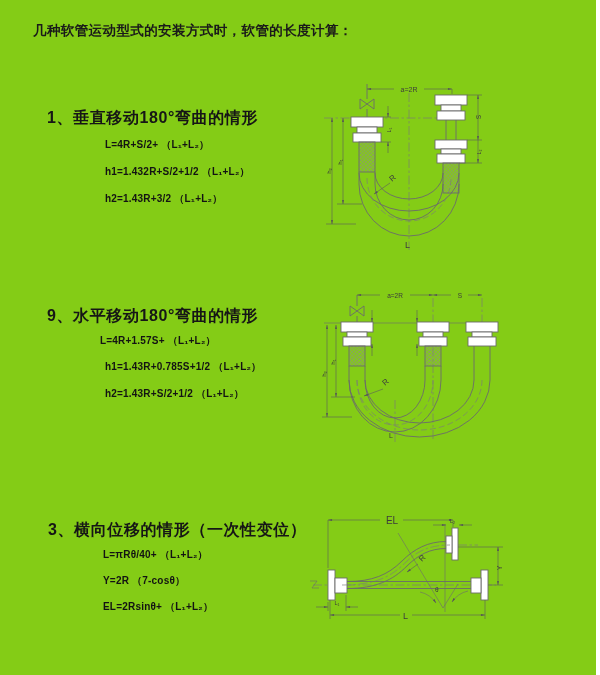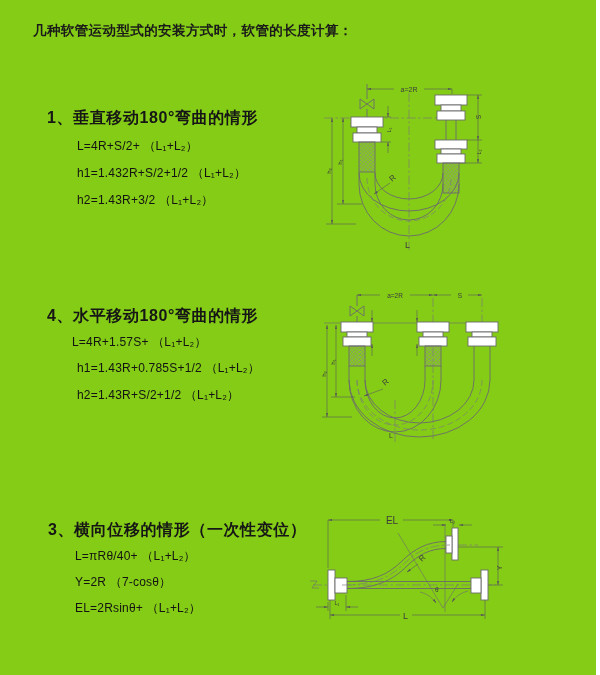--- a/index.html
+++ b/index.html
@@ -10,22 +10,22 @@
   .title {
     position:absolute; left:33px; top:22px;
     font-size:13.5px; font-weight:700; letter-spacing:0.4px; color:#1a1a1a;
     white-space:nowrap;
   }
   .heading {
     position:absolute; font-size:16px; font-weight:700;
     letter-spacing:0.6px; color:#161616; white-space:nowrap;
   }
   .formula {
-    position:absolute; font-size:12px; font-weight:400;
-    letter-spacing:0.2px; color:#131313; white-space:nowrap;
+    position:absolute; font-size:10px; font-weight:700;
+    letter-spacing:0.2px; color:#131313; white-space:nowrap;margin-left:28px;
   }
   svg.diagram { position:absolute; }
   .draw  { stroke:#6b6b6b; stroke-width:0.9; fill:none; }
   .thin  { stroke:#6b6b6b; stroke-width:0.6; fill:none; }
   .dim   { stroke:#5c5c5c; stroke-width:0.6; fill:none; }
   .cl    { stroke:#7a7a7a; stroke-width:0.65; fill:none; stroke-dasharray:9 2.5 2.5 2.5; }
   .dash  { stroke:#7a7a7a; stroke-width:0.65; fill:none; stroke-dasharray:6 3; }
   .dlabel{ font-family:"Liberation Sans", sans-serif; fill:#3c3c3c; }
 </style>
 </head>
@@ -33,21 +33,21 @@
 
 <div class="page">
 
   <div class="title">几种软管运动型式的安装方式时，软管的长度计算：</div>
 
   <div class="heading" style="left:47px;top:108px">1、垂直移动180°弯曲的情形</div>
   <div class="formula" style="left:77px;top:138px">L=4R+S/2+ （L₁+L₂）</div>
   <div class="formula" style="left:77px;top:165px">h1=1.432R+S/2+1/2 （L₁+L₂）</div>
   <div class="formula" style="left:77px;top:192px">h2=1.43R+3/2 （L₁+L₂）</div>
 
-  <div class="heading" style="left:47px;top:306px">4、水平移动180°弯曲的情形</div>
+  <div class="heading" style="left:47px;top:306px">9、水平移动180°弯曲的情形</div>
   <div class="formula" style="left:72px;top:334px">L=4R+1.57S+ （L₁+L₂）</div>
   <div class="formula" style="left:77px;top:360px">h1=1.43R+0.785S+1/2 （L₁+L₂）</div>
   <div class="formula" style="left:77px;top:387px">h2=1.43R+S/2+1/2 （L₁+L₂）</div>
 
   <div class="heading" style="left:48px;top:520px">3、横向位移的情形（一次性变位）</div>
   <div class="formula" style="left:75px;top:548px">L=πRθ/40+ （L₁+L₂）</div>
   <div class="formula" style="left:75px;top:574px">Y=2R （7-cosθ）</div>
   <div class="formula" style="left:75px;top:600px">EL=2Rsinθ+ （L₁+L₂）</div>
 
   <svg class="diagram" style="left:310px;top:78px" width="250" height="175" viewBox="0 0 250 175">

